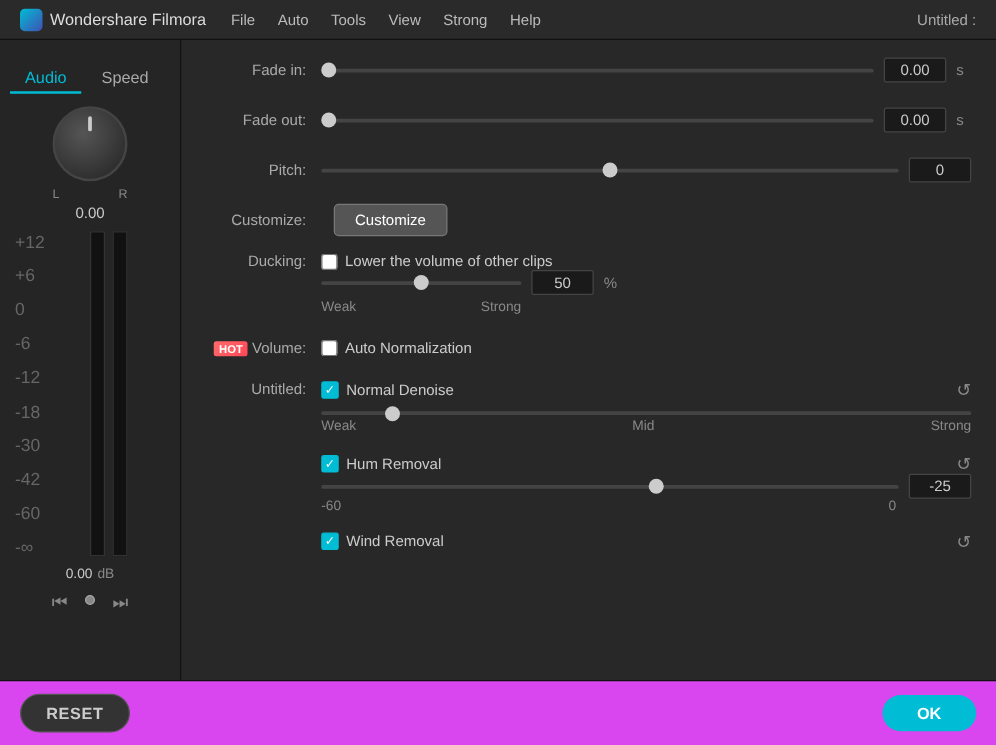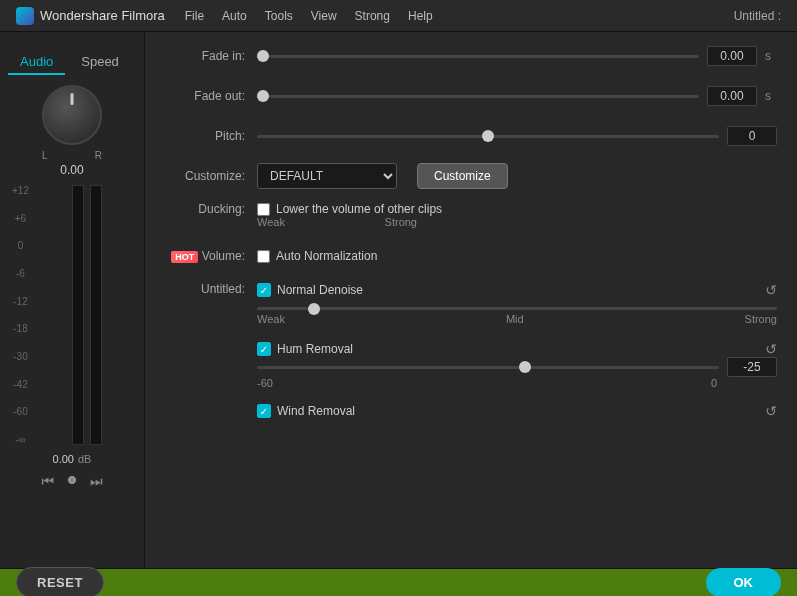--- a/index.html
+++ b/index.html
@@ -144,23 +144,22 @@
       position: relative;
     }
     .meter-scale {
       position: absolute;
       left: -30px;
       top: 0;
       height: 100%;
       display: flex;
       flex-direction: column;
       justify-content: space-between;
-      font-size: 10px;
+      font-size: 14px;
       color: #666;
-      text-align: center;
     }
     .meter-bar-bg {
       width: 12px;
       height: 100%;
       background: #111;
       border: 1px solid #333;
       position: relative;
       overflow: hidden;
     }
     .meter-bar-fill {
@@ -354,22 +353,22 @@
       color: #888;
       margin-bottom: 8px;
     }
 
     
     #bottom-bar {
       position: absolute;
       bottom: 0;
       left: 0;
       right: 0;
-      height: 28px;
-      background: #4d7c0f;
+      height: 52px;
+      background: #d946ef;
       border-top: 1px solid #111;
       display: flex;
       align-items: center;
       justify-content: space-between;
       padding: 0 16px;
       gap: 16px;
     }
     .reset-btn {
       background: #333;
       border: 1px solid #555;
@@ -509,39 +508,36 @@
       <span class="label">Pitch:</span>
       <div class="slider-container">
         <input type="range" min="-12" max="12" value="0" style="">
         <input type="text" class="value-box" value="0" style="">
       </div>
     </div>
 
     <div class="section-row">
       <span class="label">Customize:</span>
       <div style="display:flex; align-items:center; gap:10px;">
-        <select class="equalizer-select">
-          <option>DEFAULT</option>
-          <option>Classical</option>
-          <option>Dance</option>
-          <option>Full Bass</option>
-          <option>Pop</option>
-          <option>Rock</option>
-        </select>
         <button class="customize-btn">Customize</button>
       </div>
     </div>
 
     <div class="section-row" style="flex-direction:column; align-items:flex-start;">
       <div style="display:flex; align-items:center; width:100%;">
         <span class="label">Ducking:</span>
         <label class="checkbox-label">
           <input type="checkbox" style="">
           <span>Lower the volume of other clips</span>
         </label>
+      </div>
+      <div class="ducking-slider-row">
+        <input type="range" min="0" max="100" value="50" style="width: 160px;">
+        <input type="text" class="value-box" value="50" style="">
+        <span class="unit">%</span>
       </div>
       <div style="display:flex; justify-content:space-between; width:160px; margin-left:92px; font-size:11px; color:#888;">
         <span>Weak</span>
         <span>Strong</span>
       </div>
     </div>
 
     <div class="section-row">
       <span class="label">
         <span class="hot-badge">HOT</span>

